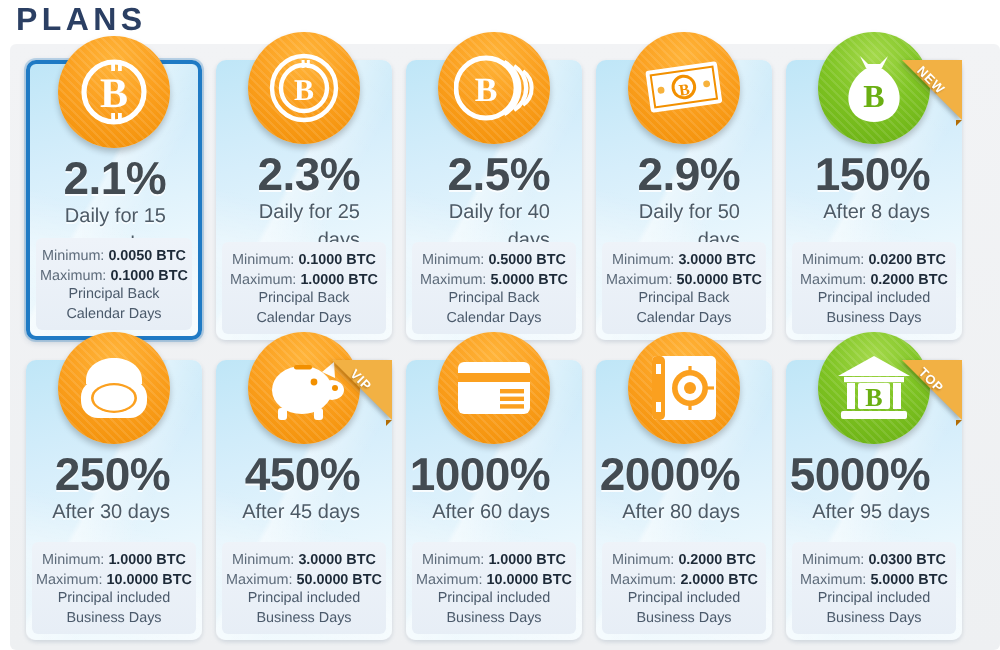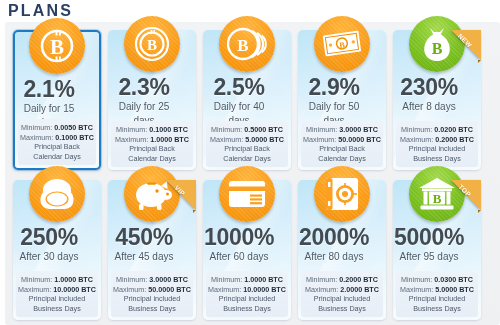--- a/index.html
+++ b/index.html
@@ -124,21 +124,21 @@
     pointer-events: none;
   }
   .icon-badge svg { position: relative; z-index: 2; display: block; }
 
   
   .card-body {
     position: absolute;
     top: 44px;
     left: 0;
     right: 16px;
-    text-align: center;
+    text-align: right;
   }
 
   .percent {
     font-size: 23px;
     font-weight: bold;
     color: #434b52;
     line-height: 26px;
     letter-spacing: -0.3px;
     text-shadow: 0 1px 0 rgba(255,255,255,0.8);
   }
@@ -355,21 +355,21 @@
       <div class="icon-wrap">
         <div class="icon-badge green">
           <svg width="36" height="38" viewBox="0 0 36 38">
       <path d="M11 3 L14 9 L22 9 L25 3 L21 7 L15 7 Z" fill="#ffffff"></path>
       <path d="M14.5 9 C8 13 4 20 5.5 27 C7 33.5 13 36 18 36 C23 36 29 33.5 30.5 27 C32 20 28 13 21.5 9 Z" fill="#ffffff"></path>
       <text x="18" y="28.5" text-anchor="middle" font-family="Liberation Serif, serif" font-size="16" font-weight="bold" fill="#6aaf12">B</text>
     </svg>
         </div>
       </div>
       <div class="card-body">
-        <div class="percent">230%</div>
+        <div class="percent">150%</div>
         <div class="term">After 8 days</div>
       </div>
       <div class="card-footer">
         <div class="minmax-line"><span>Minimum:</span> <b>0.0200 BTC</b></div>
         <div class="minmax-line"><span>Maximum:</span> <b>0.2000 BTC</b></div>
         <div class="cond-line">Principal included</div>
         <div class="cond-line">Business Days</div>
       </div>
     </div>
       </div>

